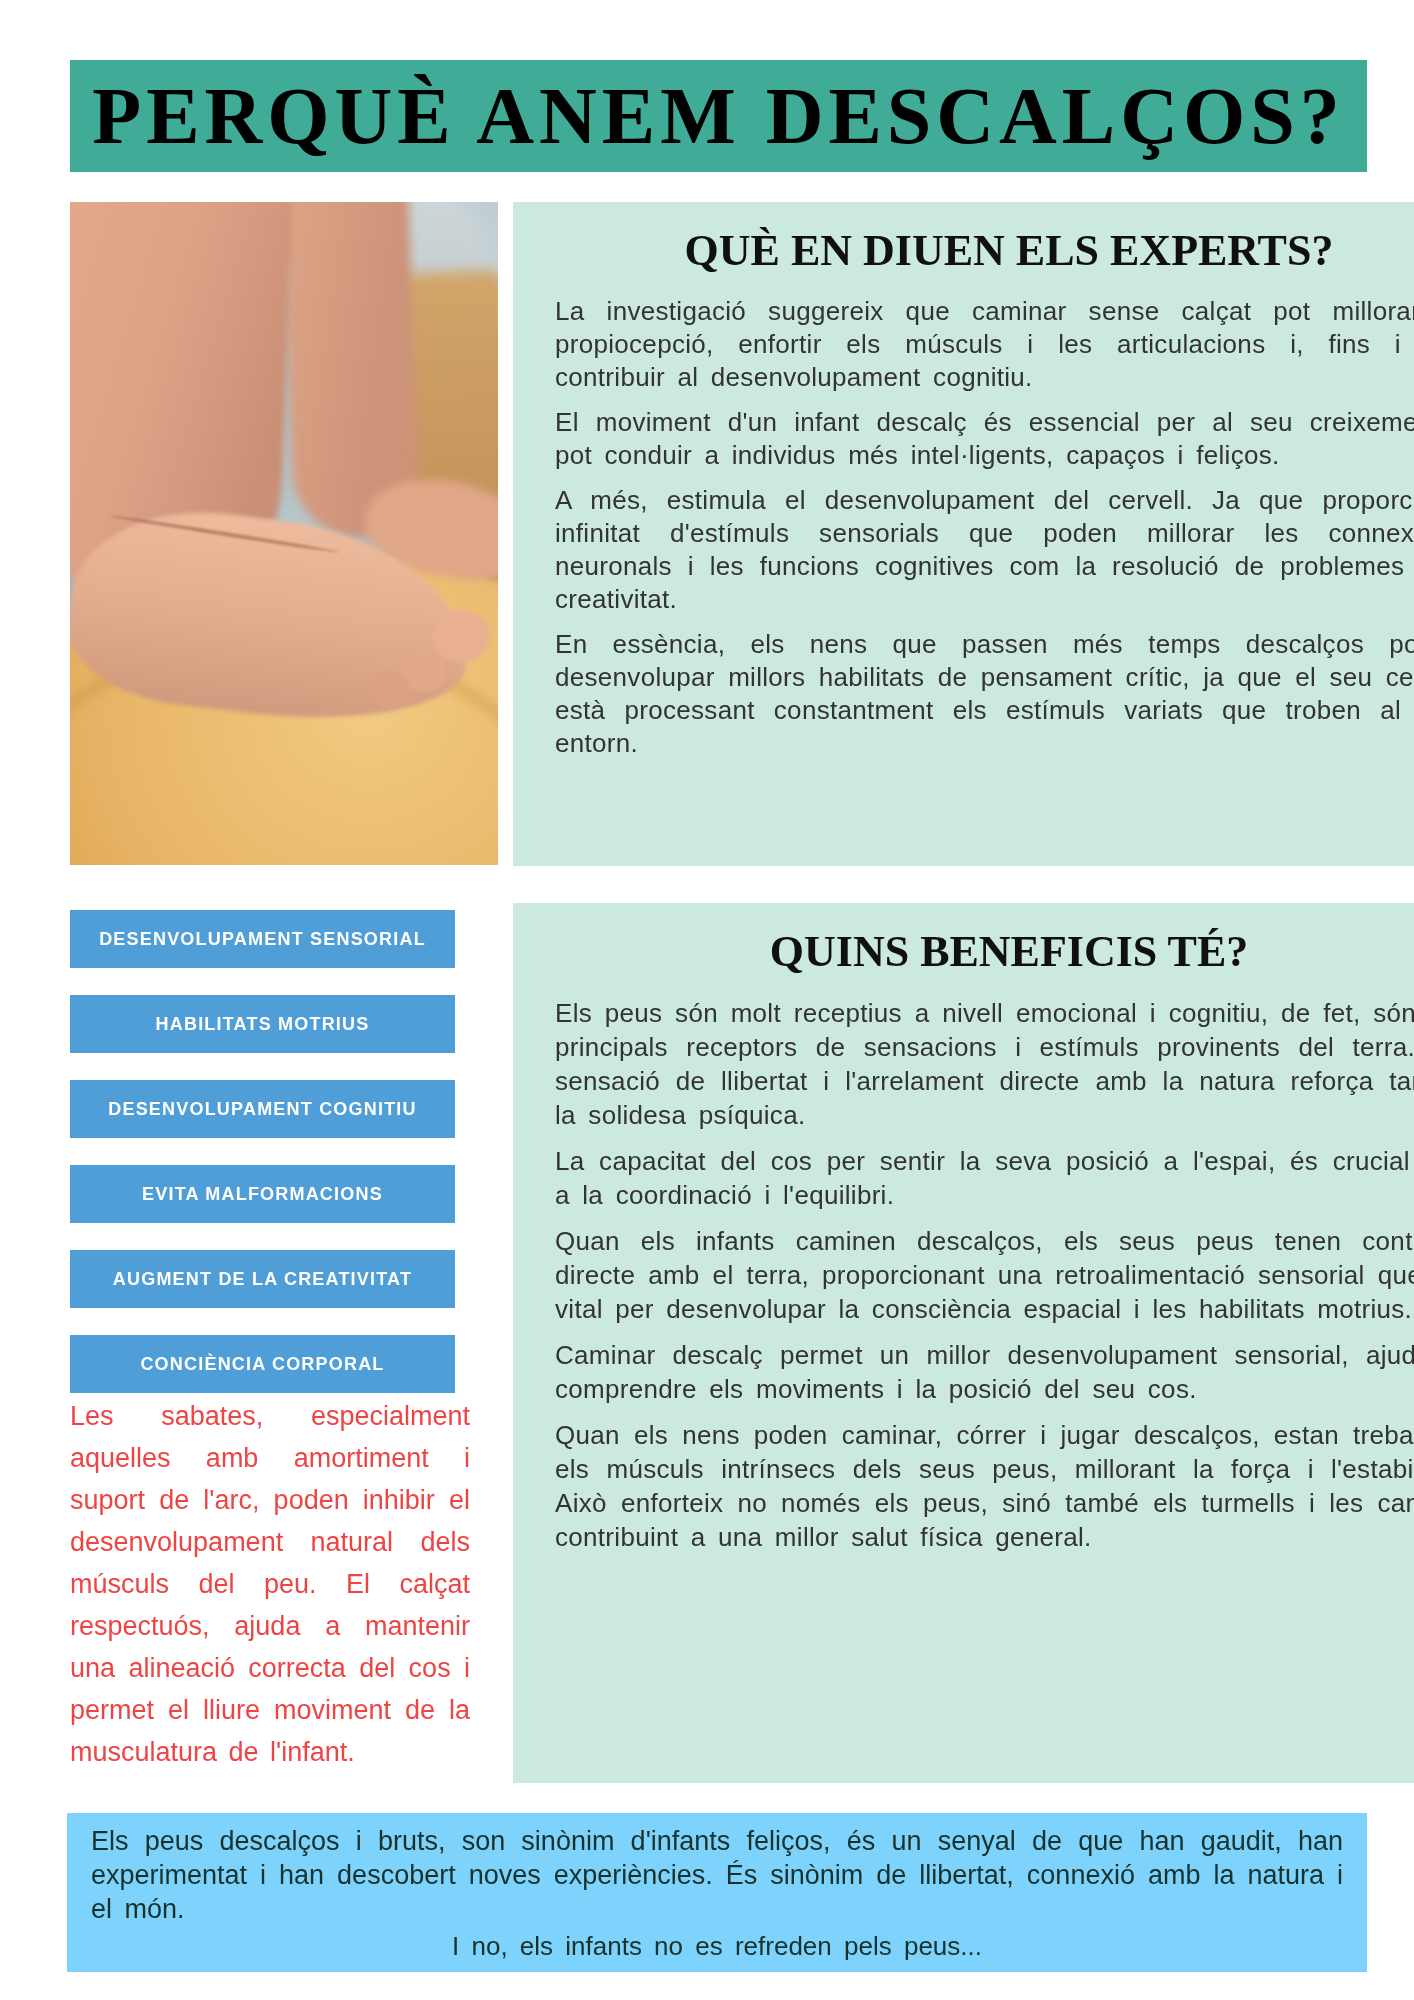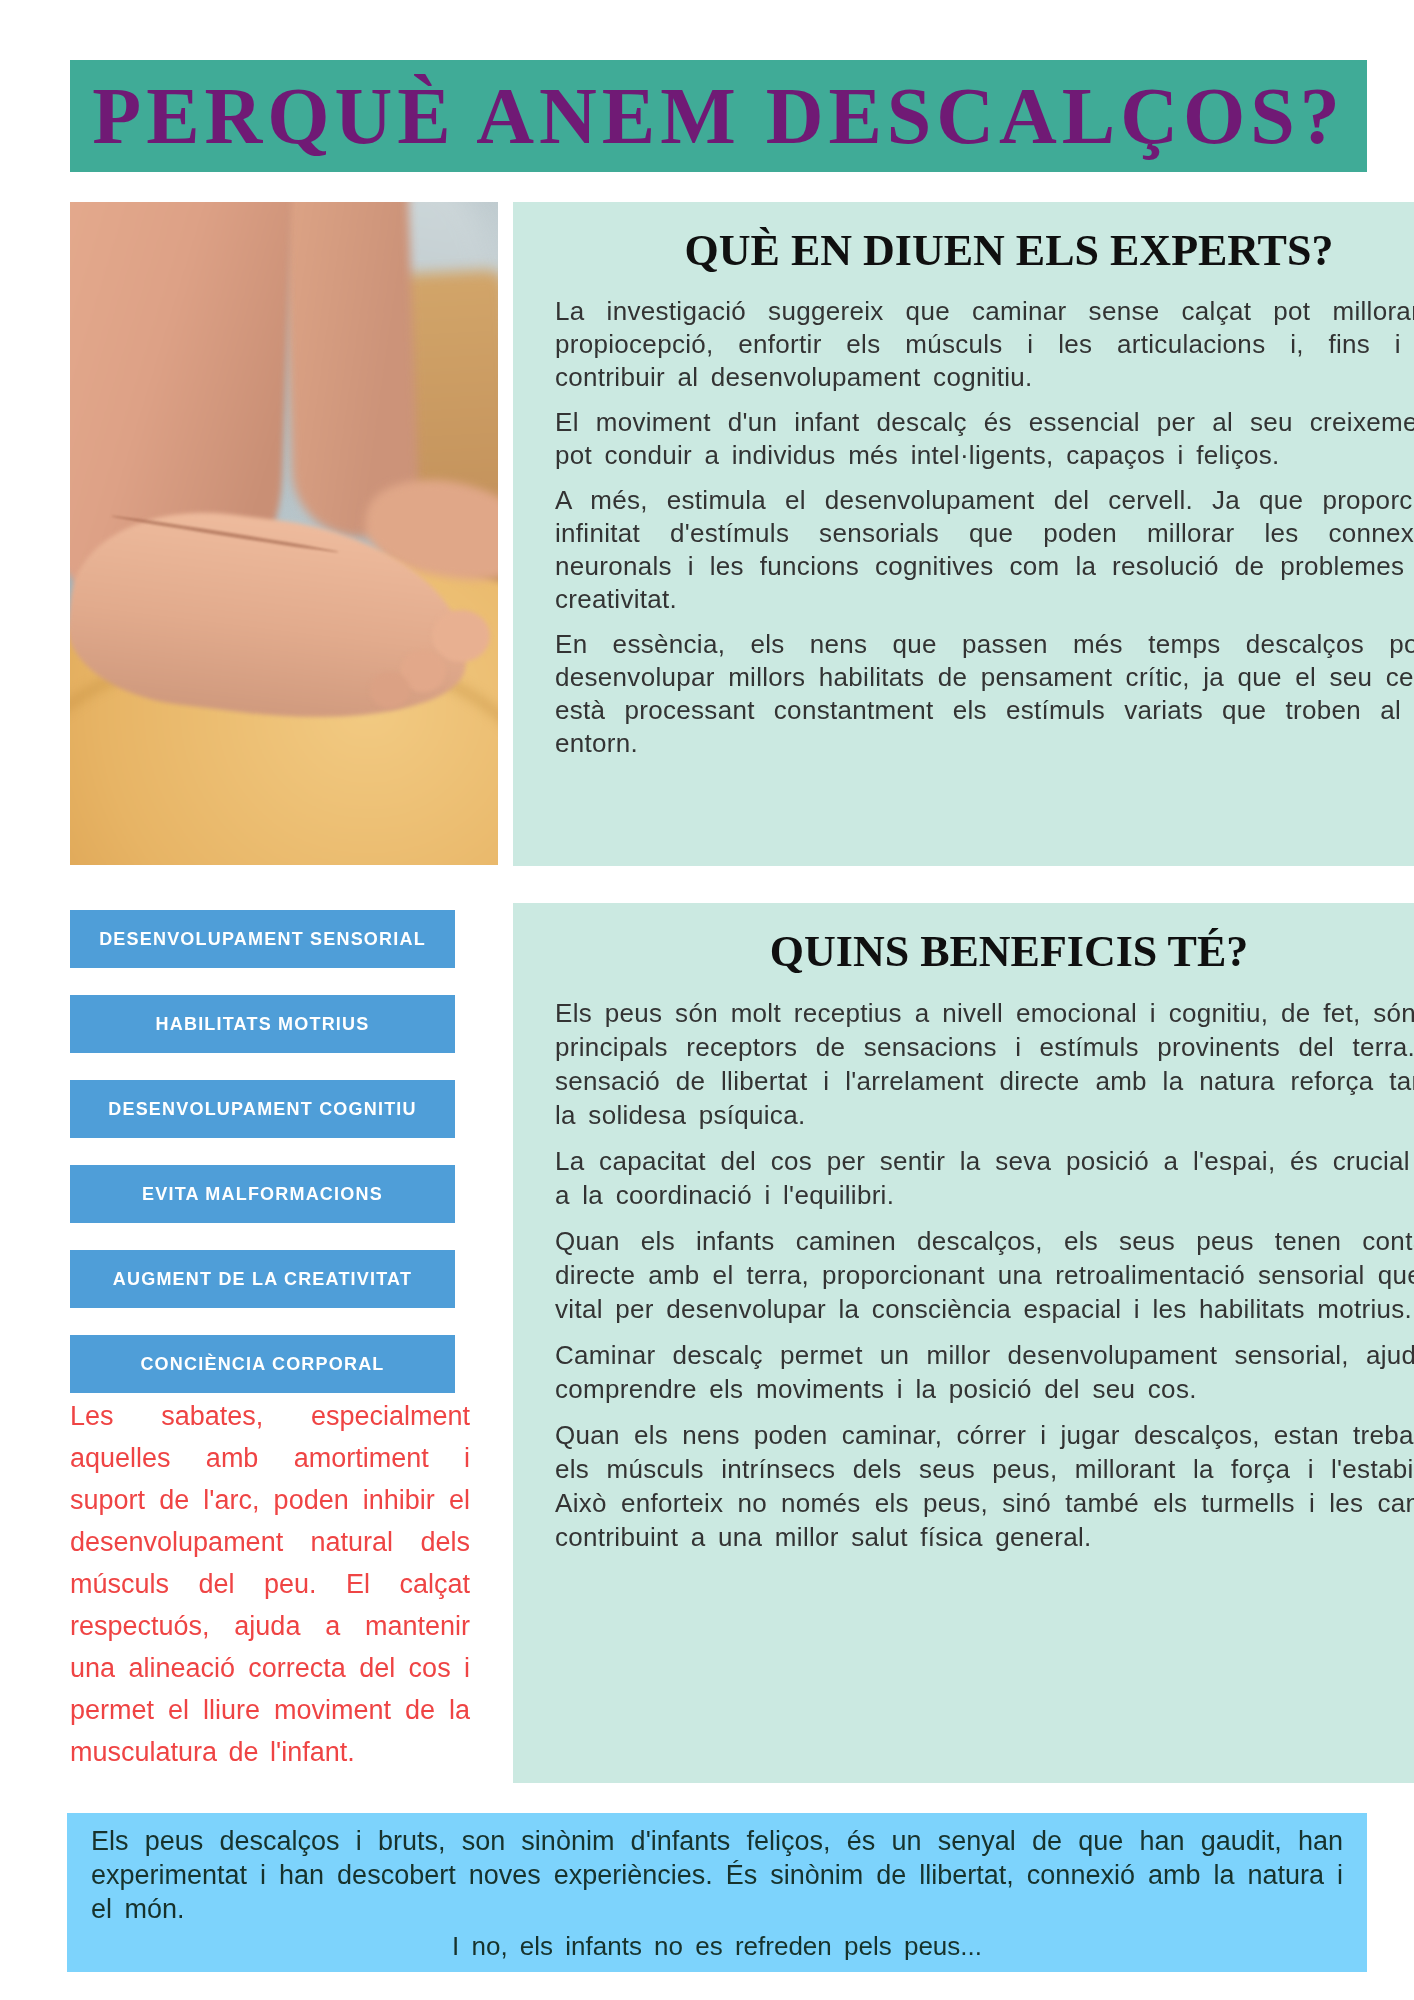--- a/index.html
+++ b/index.html
@@ -3,21 +3,21 @@
 <meta charset="utf-8">
 <style>
   html,body{margin:0;padding:0;background:#ffffff;}
   .page{position:relative;width:1414px;height:2000px;background:#ffffff;overflow:hidden;
         font-family:"Liberation Sans",sans-serif;}
 
   
   .title-banner{position:absolute;left:70px;top:60px;width:1297px;height:112px;
                 background:#40ab97;display:flex;align-items:center;justify-content:center;}
   .title-banner h1{margin:8px;font-family:"Liberation Serif",serif;font-weight:700;
-                   font-size:80px;line-height:1;color:#701a75;letter-spacing:5px;white-space:nowrap;}
+                   font-size:80px;line-height:1;color:#000000;letter-spacing:5px;white-space:nowrap;}
 
   
   .photo{position:absolute;left:70px;top:202px;width:428px;height:663px;overflow:hidden;
          background:linear-gradient(115deg,#93a5ae 0%,#a9b9bf 35%,#c3ced2 62%,#b0bdc3 100%);}
   .photo div{position:absolute;}
   .ph-curtain{right:-10px;top:-30px;width:200px;height:440px;border-radius:40%;
               background:linear-gradient(190deg,#d2dbdd 0%,#b6c3c8 55%,#a9b8bd 100%);
               filter:blur(14px);opacity:.95;}
   .ph-wood{right:-22px;top:70px;width:132px;height:540px;border-radius:20px;
            background:linear-gradient(180deg,#d2a569 0%,#c2905a 50%,#ab7a45 100%);

